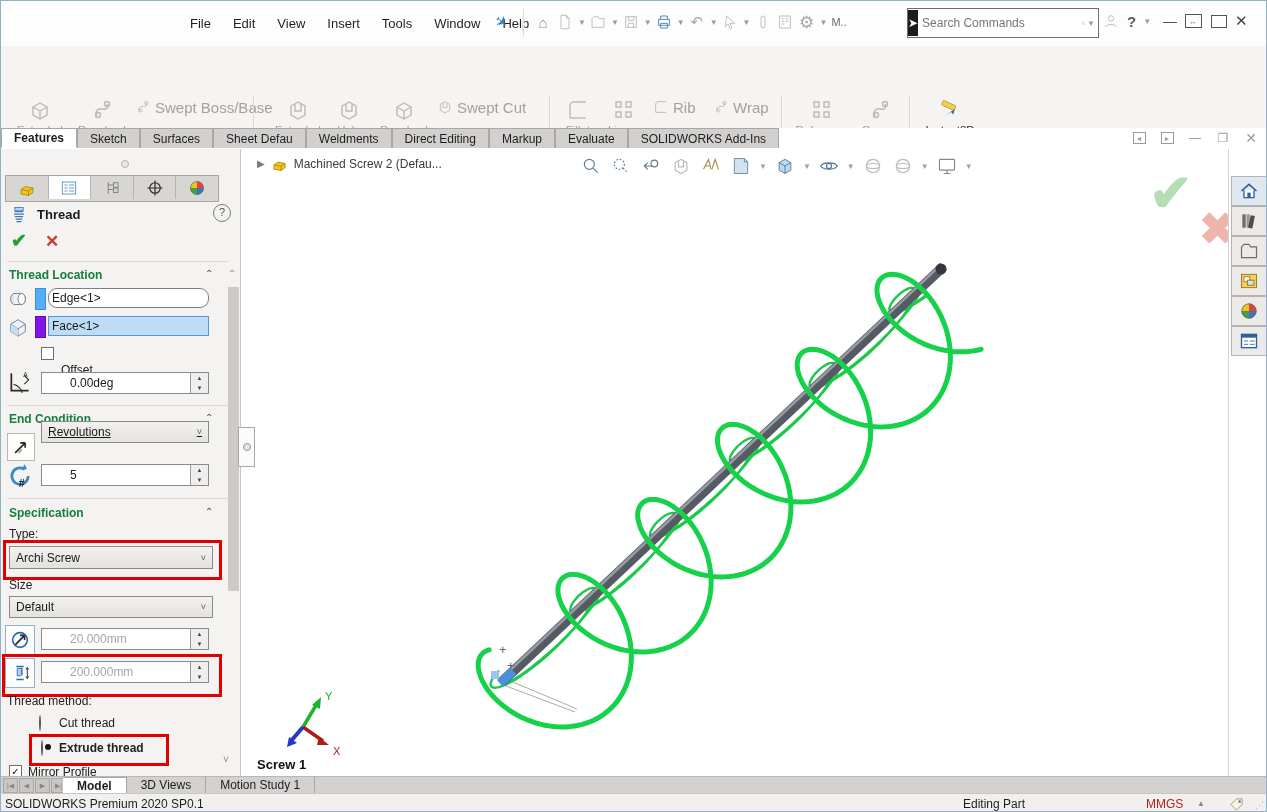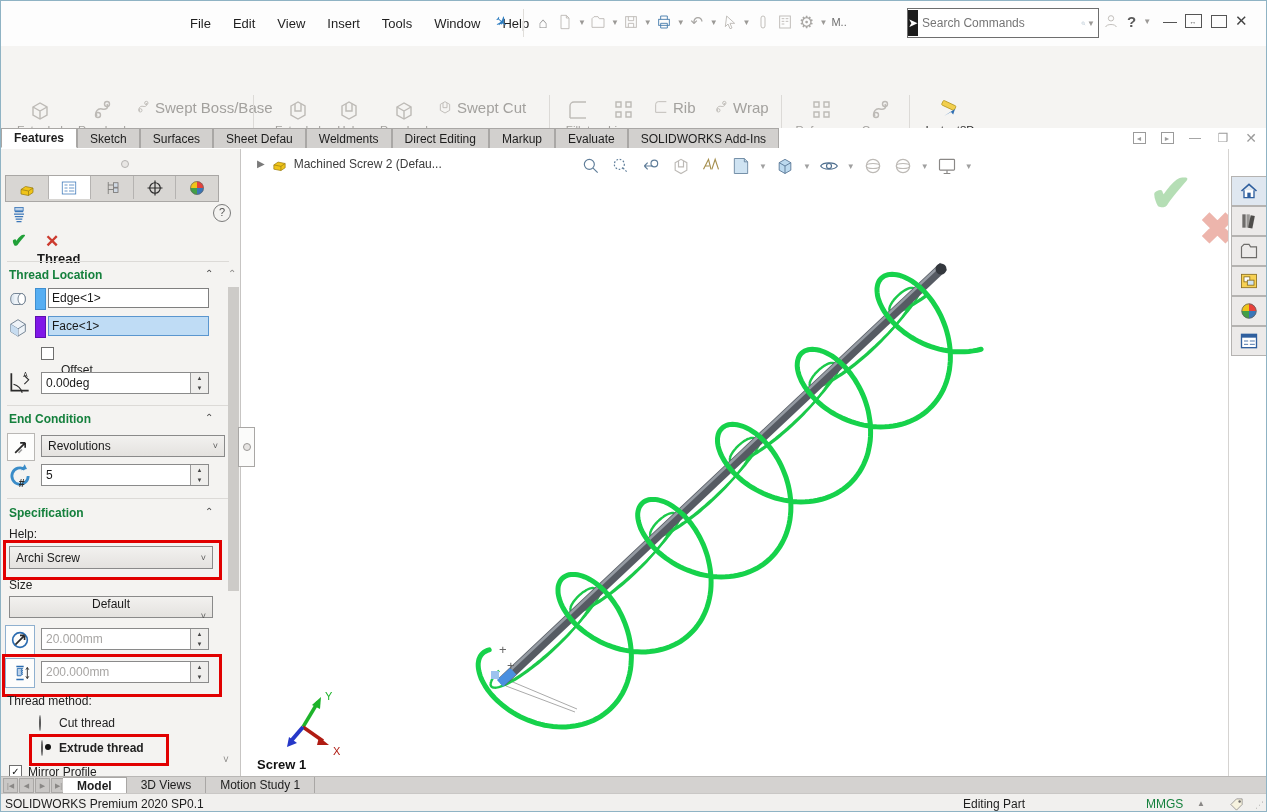--- a/index.html
+++ b/index.html
@@ -37,27 +37,27 @@
   .rtab{height:20px;border:1px solid #a9a7a5;border-bottom:none;background:#d2d0ce;display:inline-flex;align-items:center;
         padding:0 12px;font-size:12px;color:#1d1d1d;margin-right:0px;box-sizing:border-box;}
   .rtab.active{background:#fff;font-weight:bold;border-bottom:1px solid #fff;}
   .winctl{color:#9b9b9b;font-size:12px;display:inline-flex;align-items:center;justify-content:center;width:20px;height:16px;}
   .winctl .bx{border:1px solid #9b9b9b;width:11px;height:10px;display:inline-flex;align-items:center;justify-content:center;font-size:7px;}
   
   #pm{left:0;top:148px;width:240px;height:627px;background:#f4f3f1;border-right:1px solid #c7c5c3;box-sizing:border-box;}
   .pm-tabs{left:0;top:26px;width:212px;height:25px;background:#d8d6d3;border:1px solid #a9a7a5;display:flex;}
   .pm-tab{width:42px;height:23px;display:flex;align-items:center;justify-content:center;border-right:1px solid #b5b3b1;}
   .pm-tab.active{background:#fff;}
-  .pm-header{font-weight:bold;font-size:13px;color:#1a1a1a;margin-top:44px;}
+  .pm-header{font-weight:bold;font-size:13px;color:#1a1a1a;}
   .sec-h{font-weight:bold;font-size:12px;color:#15803d;}
   .chev{color:#444;font-size:10px;}
   .pm-field{border:1px solid #7f7f7f;background:#fff;height:20px;font-size:12px;color:#1a1a1a;padding:0 3px;
             font-family:"Liberation Sans",sans-serif;box-sizing:border-box;outline:none;}
   .pm-field.sel{background:#bfdcf5;border-color:#5a96cf;}
-  .spin{border:1px solid #8a8a8a;background:#fff;height:22px;display:flex;align-items:center;box-sizing:border-box;}
+  .spin{border:1px solid #8a8a8a;background:#fff;height:22px;display:flex;align-items:center;box-sizing:border-box;padding-left:24px;}
   .spin .val{flex:1;padding:0 4px;font-size:12px;color:#1a1a1a;}
   .spin .val.dis{color:#a7a5a3;}
   .spin .btns{width:17px;height:100%;border-left:1px solid #9a9a9a;display:flex;flex-direction:column;background:#efeeec;}
   .spin .btns span{flex:1;display:flex;align-items:center;justify-content:center;font-size:6px;color:#444;}
   .combo{border:1px solid #8a8a8a;background:linear-gradient(#f2f1ef,#e4e2df);height:22px;display:flex;align-items:center;
          padding:0 6px;font-size:12px;color:#1a1a1a;box-sizing:border-box;}
   .combo .arr{margin-left:auto;font-size:9px;color:#555;}
   .divline{height:1px;background:#dcdad7;left:6px;width:222px;}
   .redbox{border:3px solid #e10000;background:transparent;pointer-events:none;}
   .cb{width:13px;height:13px;border:1px solid #6e6e6e;background:#fff;box-sizing:border-box;font-size:10px;line-height:11px;text-align:center;color:#111;}
@@ -450,21 +450,21 @@
   <span class="abs sec-h" style="left:8px;top:119px;">Thread Location</span>
   <span class="abs chev" style="left:204px;top:119px;">⌃</span>
   <span class="abs chev" style="left:227px;top:119px;color:#8a8886;">⌃</span>
 
   <svg class="abs" style="left:6px;top:139px;" width="22" height="22" viewBox="0 0 24 24">
     <ellipse cx="8" cy="12" rx="4" ry="6" fill="#dfe8f1" stroke="#6b7c8d"></ellipse>
       <path d="M8 6h8a4 6 0 0 1 0 12H8" fill="#eef3f8" stroke="#6b7c8d"></path>
       <ellipse cx="16" cy="12" rx="4" ry="6" fill="#fff" stroke="#6b7c8d"></ellipse>
   </svg>
   <div class="abs" style="left:34px;top:139px;width:9px;height:20px;background:#56aef2;border:1px solid #3f8fd0;"></div>
-  <input class="abs pm-field" style="left: 47px; top: 139px; width: 161px;" value="Edge&lt;1&gt;">
+  <input class="abs pm-field" style="left: 47px; top: 139px; width: 161px; border-radius: 9px;" value="Edge&lt;1&gt;">
 
   <svg class="abs" style="left:6px;top:167px;" width="22" height="22" viewBox="0 0 24 24">
     <path d="M4 9l8-5 8 5v8l-8 5-8-5z" fill="#eef3f8" stroke="#6b7c8d"></path>
       <path d="M4 9l8 5 8-5" fill="none" stroke="#6b7c8d"></path>
       <path d="M12 14v8" stroke="#6b7c8d"></path>
       <path d="M4 9l8 5v8l-8-5z" fill="#c7dcf0"></path>
   </svg>
   <div class="abs" style="left:34px;top:167px;width:9px;height:20px;background:#8017e8;border:1px solid #5d0fae;"></div>
   <input class="abs pm-field sel" style="left: 47px; top: 167px; width: 161px;" value="Face&lt;1&gt;">
 
@@ -488,50 +488,50 @@
 
   
   <span class="abs sec-h" style="left:8px;top:263px;">End Condition</span>
   <span class="abs chev" style="left:204px;top:263px;">⌃</span>
   <div class="abs icbox" style="left:6px;top:284px;width:28px;height:28px;">
     <svg width="20" height="20" viewBox="0 0 24 24">
         <path d="M5 19L17 7M17 7h-6M17 7v6" stroke="#2b2b2b" fill="none" stroke-width="2"></path>
         <path d="M9 19l4-4" stroke="#9a9a9a" stroke-width="2"></path>
       </svg>
   </div>
-  <div class="abs combo" style="left:40px;top:286px;width:184px;">
+  <div class="abs combo" style="left:40px;top:272px;width:168px;text-decoration:underline;">
     <span>Revolutions</span>
       <span class="arr">˅</span>
   </div>
   <svg class="abs" style="left:5px;top:313px;" width="28" height="28" viewBox="0 0 24 24">
     <path d="M19 12a7 7 0 1 1-3-5.7" stroke="#3a8cc8" fill="none" stroke-width="2.4"></path>
       <path d="M16 2l2 4-5 1z" fill="#3a8cc8"></path>
       <text x="11" y="21" font-size="9" fill="#2b2b2b" font-weight="bold">#</text>
   </svg>
   <div class="abs spin" style="left:40px;top:315px;width:168px;">
     <span class="val">5</span>
     <span class="btns">
         <span>▲</span>
         <span>▼</span>
       </span>
   </div>
   <div class="abs divline" style="top:349px;"></div>
 
   
   <span class="abs sec-h" style="left:8px;top:357px;">Specification</span>
   <span class="abs chev" style="left:204px;top:357px;">⌃</span>
-  <span class="abs" style="left:8px;top:378px;">Help:</span>
+  <span class="abs" style="left:8px;top:378px;">Type:</span>
   <div class="abs combo" style="left:8px;top:397px;width:204px;height:23px;">
     <span>Archi Screw</span>
       <span class="arr">˅</span>
   </div>
   <div class="abs redbox" style="left:2px;top:391px;width:213px;height:34px;"></div>
 
   <span class="abs" style="left:8px;top:429px;">Size</span>
-  <div class="abs combo" style="left:8px;top:447px;width:204px;height:22px;flex-direction:column;">
+  <div class="abs combo" style="left:8px;top:447px;width:204px;height:22px;">
     <span>Default</span>
       <span class="arr">˅</span>
   </div>
 
   <div class="abs icbox" style="left:4px;top:476px;width:30px;height:30px;border-color:#8fb0cf;">
     <svg width="22" height="22" viewBox="0 0 24 24">
         <circle cx="12" cy="12" r="8" stroke="#2b6cb0" fill="none" stroke-width="1.8"></circle>
         <path d="M7 17L17 7M17 7h-5M17 7v5" stroke="#2b2b2b" fill="none" stroke-width="1.8"></path>
       </svg>
   </div>
@@ -748,20 +748,20 @@
   <div class="abs" style="left:62px;top:0;display:flex;">
     <span class="dtab active">Model</span>
     <span class="dtab">3D Views</span>
     <span class="dtab">Motion Study 1</span>
   </div>
 </div>
 
 <div id="statusbar" class="abs">
   <span class="abs" style="left:4px;top:3px;">SOLIDWORKS Premium 2020 SP0.1</span>
   <span class="abs" style="left:962px;top:3px;">Editing Part</span>
-  <span class="abs" style="left:1145px;top:3px;color:#15803d;">MMGS</span>
+  <span class="abs" style="left:1145px;top:3px;color:#b91c1c;">MMGS</span>
   <span class="abs" style="left:1196px;top:5px;color:#8a8886;font-size:8px;">▲</span>
   <svg class="abs" style="left:1228px;top:3px;" width="15" height="15" viewBox="0 0 24 24">
       <path d="M3 12l9-9h9v9l-9 9z" fill="#f7f3df" stroke="#6e6c6a"></path>
       <circle cx="17" cy="7" r="2" fill="#6e6c6a"></circle>
     </svg>
   <span class="abs" style="left:1254px;top:6px;color:#b5b3b1;font-size:9px;">⋰</span>
 </div>
 
 </body></html>

